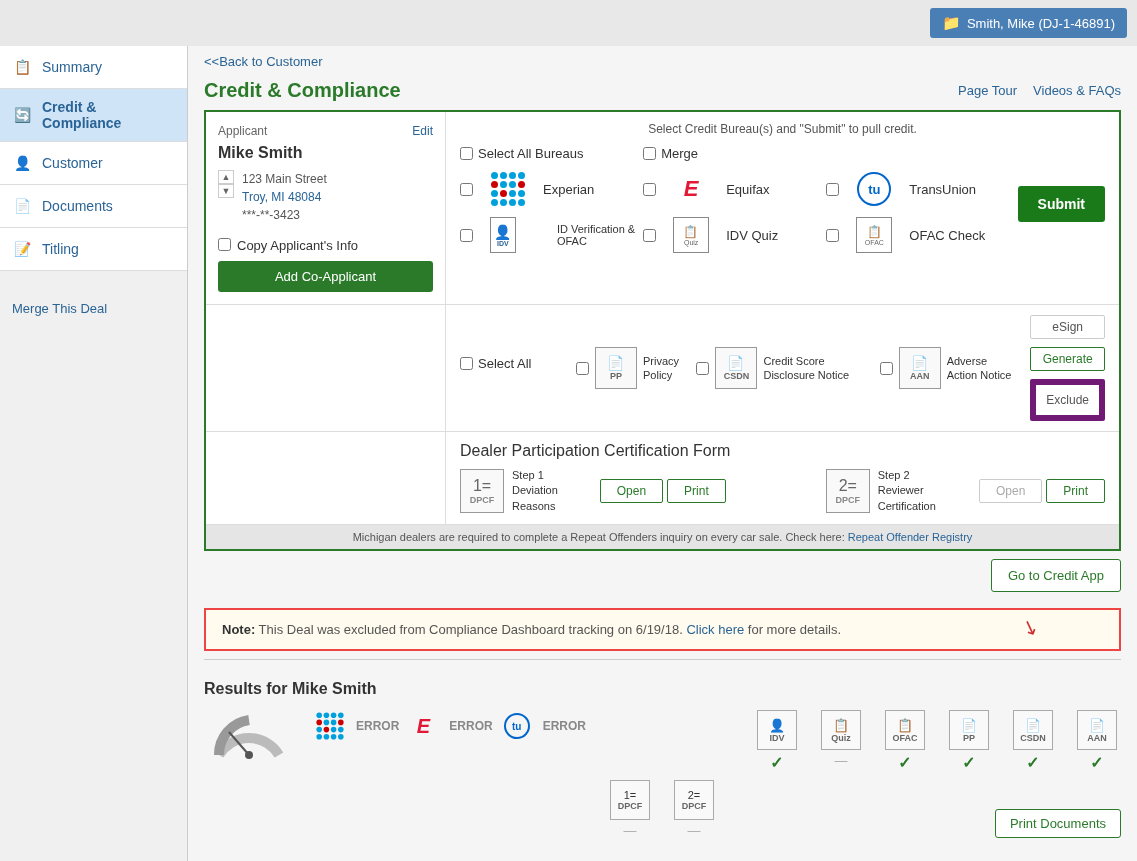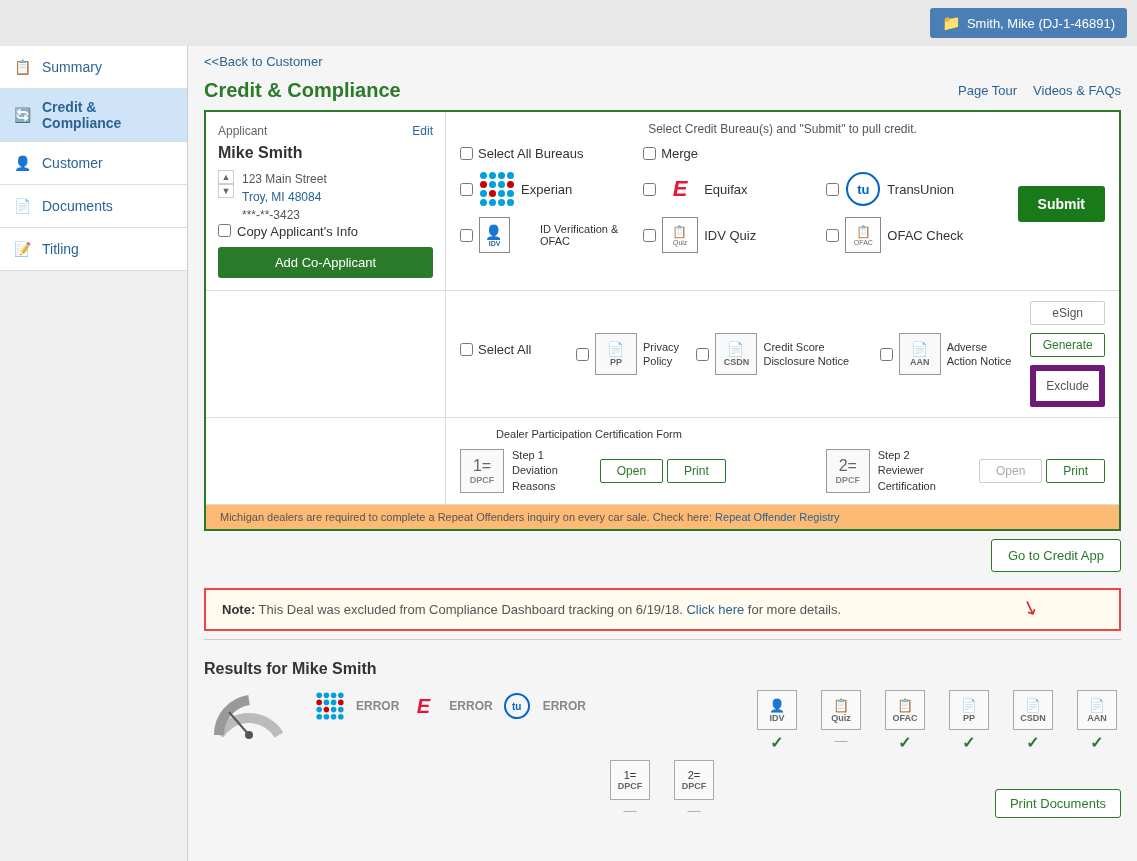--- a/index.html
+++ b/index.html
@@ -45,21 +45,21 @@
     .applicant-name { font-size: 16px; font-weight: bold; color: #333; margin-bottom: 8px; }
     .applicant-addr { font-size: 12px; color: #555; line-height: 1.5; }
     .applicant-addr .highlight { color: #2a6496; }
     .arrow-controls { display: flex; flex-direction: column; margin-right: 4px; }
     .arrow-btn { border: 1px solid #ccc; background: white; cursor: pointer; width: 16px; height: 14px; font-size: 9px; display: flex; align-items: center; justify-content: center; color: #666; }
     .applicant-info-row { display: flex; gap: 4px; margin-top: 8px; }
     
     
     .bureau-section { flex: 1; padding: 10px 14px; }
     .bureau-instruction { color: #555; font-size: 12px; margin-bottom: 10px; text-align: center; }
-    .bureau-row { display: flex; align-items: center; gap: 6px; }
+    .bureau-row { display: flex; align-items: center; gap: 17px; }
     .bureau-row input[type="checkbox"] { cursor: pointer; }
     .bureau-logo { width: 36px; height: 36px; display: flex; align-items: center; justify-content: center; flex-shrink: 0; }
     
     .experian-dots { display: grid; grid-template-columns: repeat(4,7px); gap: 2px; }
     .experian-dot { width: 7px; height: 7px; border-radius: 50%; background: #00a0dc; }
     
     .equifax-e { font-size: 22px; font-weight: bold; color: #e31837; font-style: italic; }
     
     .transunion-circle { width: 34px; height: 34px; border-radius: 50%; border: 2px solid #0066cc; display: flex; align-items: center; justify-content: center; color: #0066cc; font-size: 13px; font-weight: bold; }
     
@@ -68,34 +68,34 @@
     .submit-btn { background: #1a7a1a; color: white; border: none; padding: 10px 20px; font-size: 14px; font-weight: bold; cursor: pointer; border-radius: 3px; float: right; }
     
     .doc-item { display: flex; align-items: center; gap: 6px; }
     .doc-box { width: 42px; height: 42px; border: 1px solid #999; display: flex; flex-direction: column; align-items: center; justify-content: center; font-size: 8px; color: #555; flex-shrink: 0; background: #f9f9f9; }
     .doc-box .doc-abbr { font-size: 9px; font-weight: bold; color: #666; }
     .doc-label { font-size: 11px; color: #333; line-height: 1.3; }
     
     .esign-btn { border: 1px solid #ccc; background: white; color: #555; padding: 4px 10px; font-size: 12px; cursor: pointer; border-radius: 2px; display: block; margin-bottom: 4px; }
     .generate-btn { border: 1px solid #2a7a2a; background: white; color: #2a7a2a; padding: 4px 10px; font-size: 12px; cursor: pointer; border-radius: 2px; display: block; margin-bottom: 4px; }
     .exclude-btn { border: 6px solid #701a75; background: white; color: #555; padding: 8px 10px; font-size: 12px; cursor: pointer; border-radius: 2px; display: block; }
-    .dpcf-title { font-size: 11px; color: #333; margin-bottom: 8px; margin-left: 36px; }
+    .dpcf-title { font-size: 16px; color: #333; margin-bottom: 8px; }
     .dpcf-grid { display: flex; gap: 40px; align-items: center; }
     .dpcf-item { display: flex; align-items: center; gap: 8px; }
     .dpcf-box { width: 44px; height: 44px; border: 1px solid #999; display: flex; flex-direction: column; align-items: center; justify-content: center; background: #f9f9f9; flex-shrink: 0; }
     .dpcf-num { font-size: 16px; color: #666; }
     .dpcf-abbr { font-size: 9px; color: #888; font-weight: bold; }
     .dpcf-info { font-size: 11px; color: #333; line-height: 1.4; }
     .dpcf-btns { display: flex; flex-direction: row; gap: 4px; margin-left: 10px; }
     .open-btn { border: 1px solid #2a7a2a; background: white; color: #2a7a2a; padding: 4px 16px; font-size: 12px; cursor: pointer; border-radius: 2px; }
     .open-btn-disabled { border: 1px solid #ccc; background: white; color: #aaa; padding: 4px 16px; font-size: 12px; cursor: default; border-radius: 2px; }
     .print-btn { border: 1px solid #2a7a2a; background: white; color: #2a7a2a; padding: 4px 16px; font-size: 12px; cursor: pointer; border-radius: 2px; }
 
     
-    .panel-footer { padding: 6px 14px; font-size: 11px; color: #555; text-align: left; background: #fdba74; border-top: 1px solid #ddd; }
+    .panel-footer { padding: 6px 14px; font-size: 11px; color: #555; text-align: center; background: #e5e5e5; border-top: 1px solid #ddd; }
     .panel-footer .repeat-link { color: #2a6496; cursor: pointer; }
 
     
     .credit-app-row { display: flex; justify-content: flex-end; padding: 8px 16px; }
     .credit-app-btn { border: 1px solid #2a7a2a; background: white; color: #2a7a2a; padding: 8px 16px; font-size: 13px; cursor: pointer; border-radius: 3px; }
 
     
     .note-box { margin: 8px 16px; border: 2px solid #e44; background: #fffbee; padding: 12px 16px; font-size: 13px; color: #555; position: relative; }
     .note-box .note-label { font-weight: bold; color: #333; }
     .note-box .click-link { color: #2a6496; cursor: pointer; }
@@ -161,20 +161,21 @@
       </div>
       <div class="sidebar-item">
         <span class="si-icon">📄</span>
         <span>Documents</span>
       </div>
       <div class="sidebar-item">
         <span class="si-icon">📝</span>
         <span>Titling</span>
       </div>
       <div style="height:20px;"></div>
+      <a class="merge-link">Merge This Deal</a>
     </div>
 
     <div class="content">
       <a class="back-link">&lt;&lt;Back to Customer</a>
 
       <div class="page-header">
         <h1 class="page-title">Credit &amp; Compliance</h1>
         <div class="header-links">
           <a class="header-link">Page Tour</a>
           <a class="header-link">Videos &amp; FAQs</a>
@@ -195,21 +196,21 @@
               <div class="arrow-controls">
                 <button class="arrow-btn">▲</button>
                 <button class="arrow-btn">▼</button>
               </div>
               <div class="applicant-addr">
                 <div>123 Main Street</div>
                 <div class="highlight">Troy, MI 48084</div>
                 <div>***-**-3423</div>
               </div>
             </div>
-            <div style="display:flex; align-items:flex-start; gap:6px;">
+            <div style="margin-top:14px; display:flex; align-items:flex-start; gap:6px;">
               <input type="checkbox" style="">
               <span>Copy Applicant's Info</span>
             </div>
             <button style="margin-top:8px; background:#2a7a2a; color:white; border:none; padding:8px 14px; border-radius:3px; font-size:13px; cursor:pointer; width:100%;">Add Co-Applicant</button>
           </div>
 
           <div class="bureau-section">
             <div class="bureau-instruction">Select Credit Bureau(s) and "Submit" to pull credit.</div>
 
             <div style="display:flex; justify-content:space-between; align-items:flex-start; margin-bottom:8px;">

